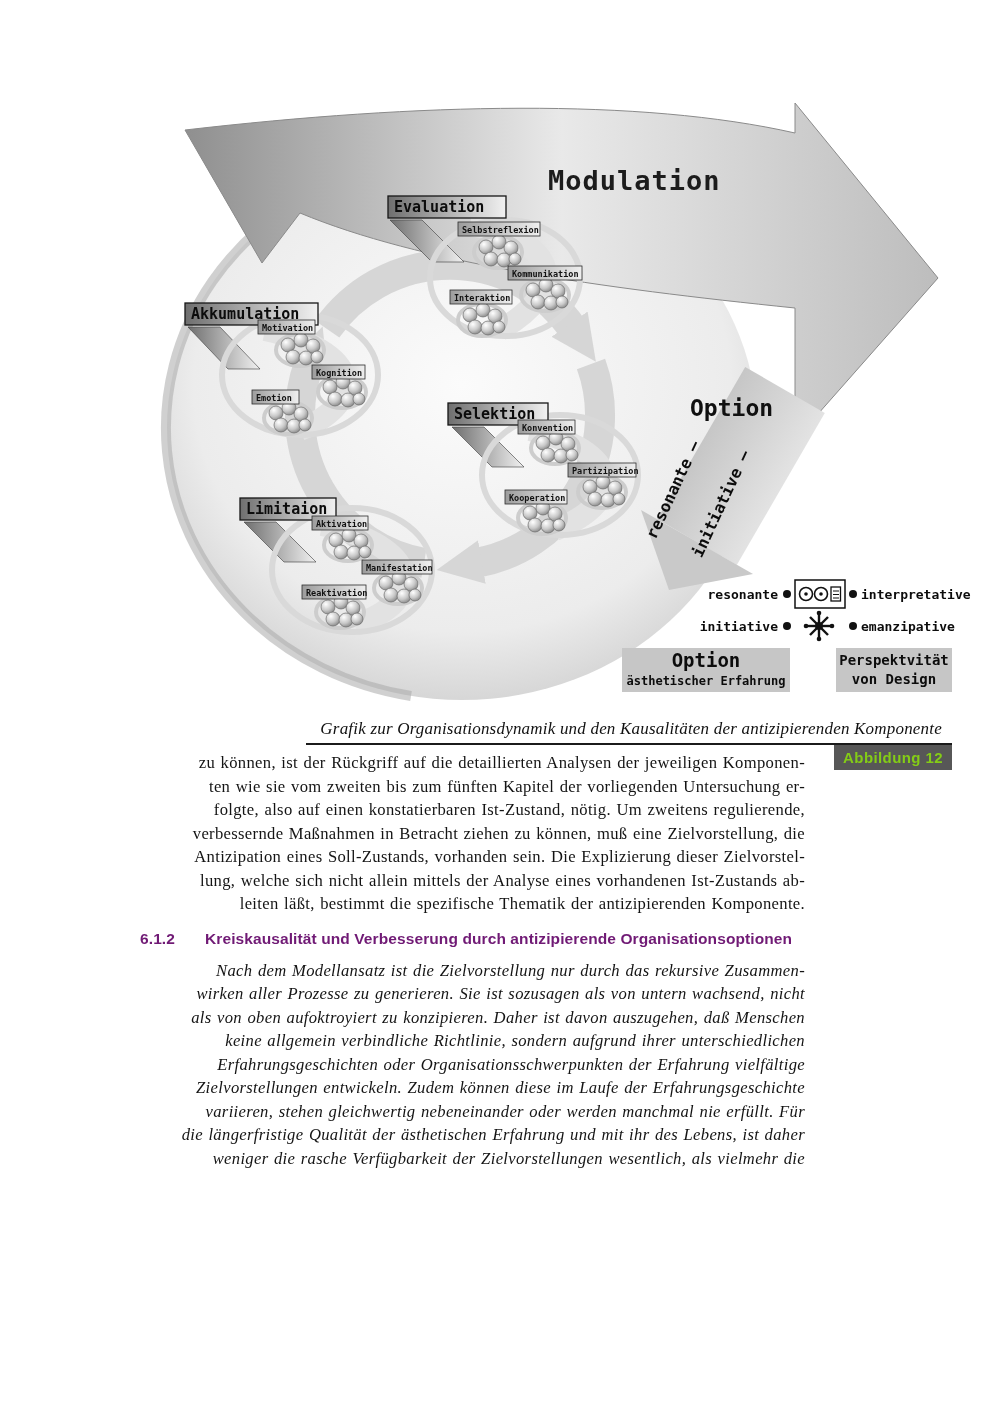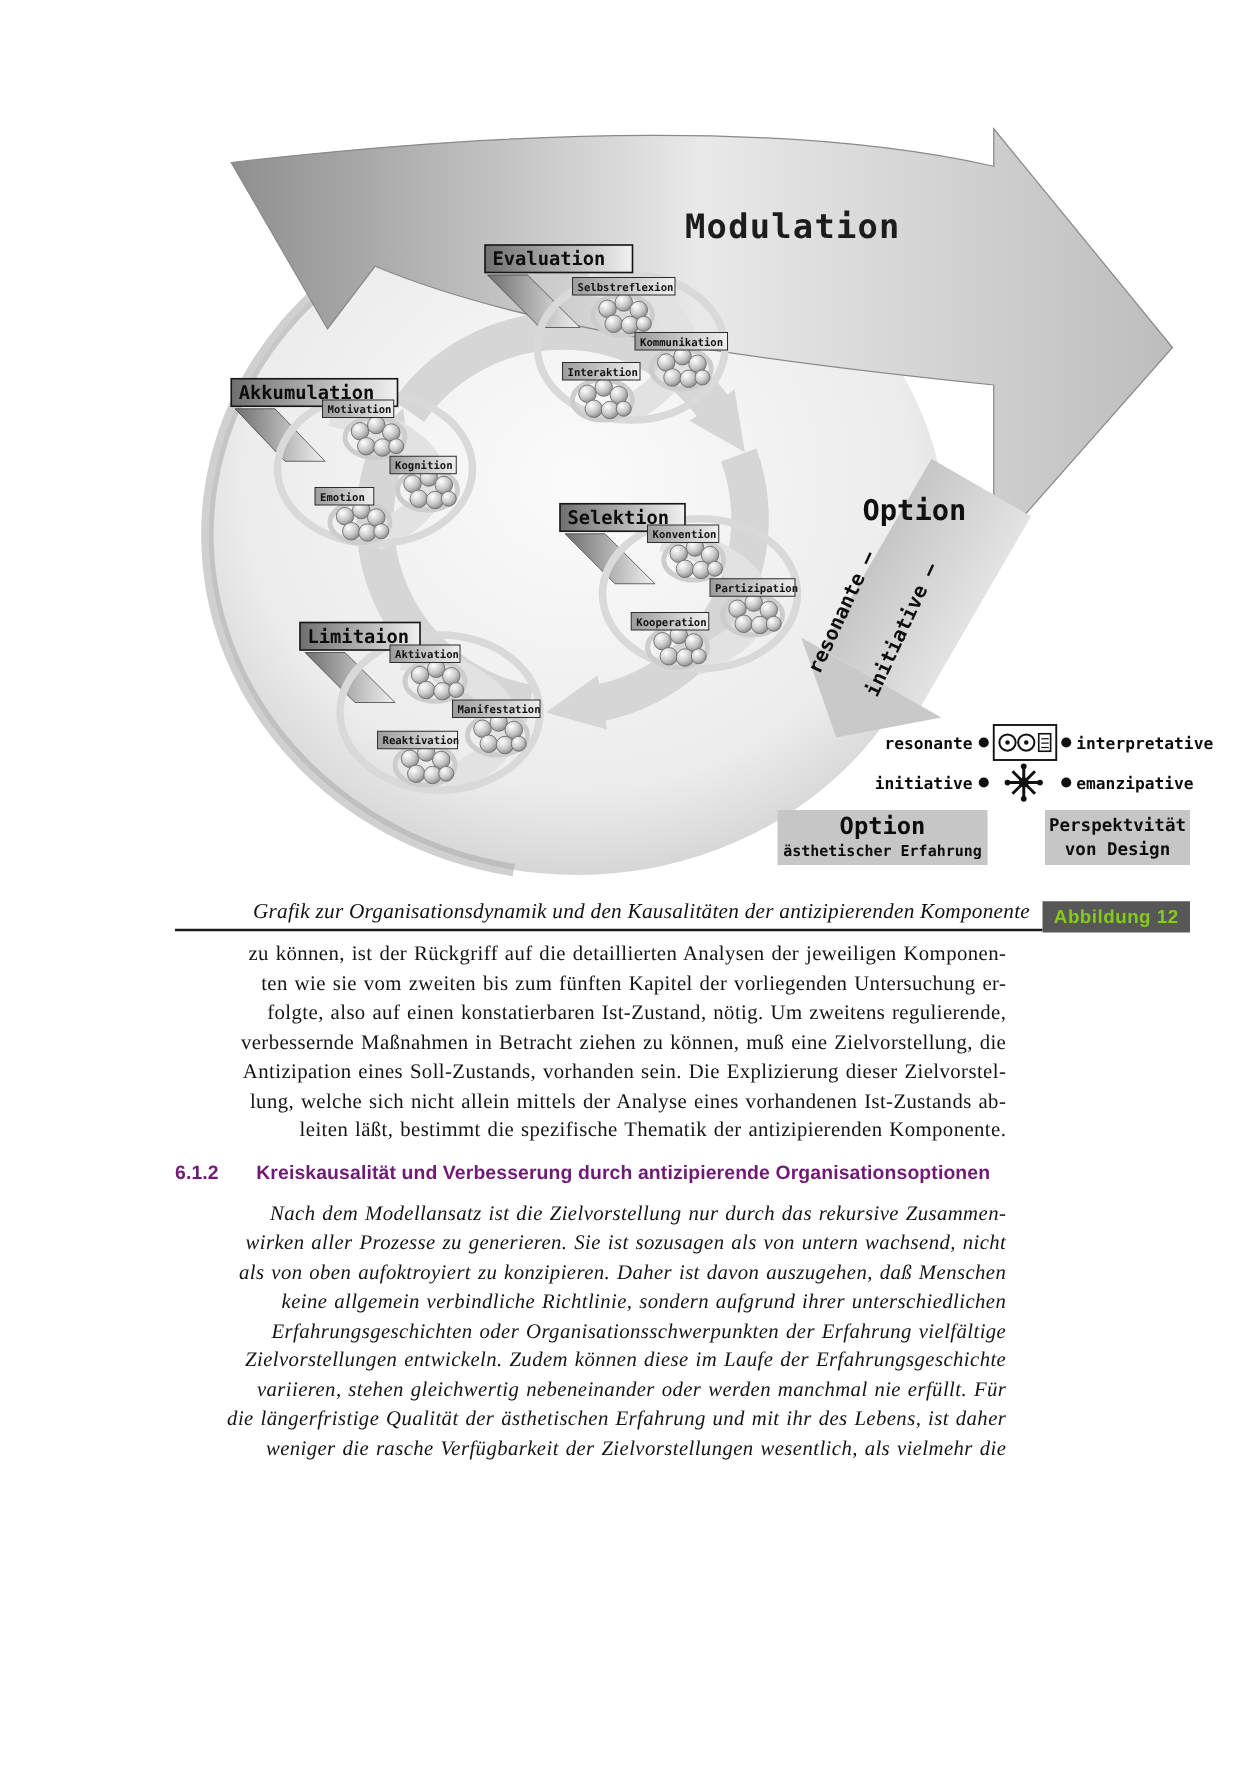--- a/index.html
+++ b/index.html
@@ -11,21 +11,21 @@
   .t-modulation{font:bold 27px "DejaVu Sans Mono", monospace;fill:#1c1c1c;letter-spacing:1px;}
   .t-banner{font:bold 15px "DejaVu Sans Mono", monospace;fill:#0c0c0c;}
   .t-node{font:bold 8.5px "DejaVu Sans Mono", monospace;fill:#111111;}
   .t-option{font:bold 23px "DejaVu Sans Mono", monospace;fill:#101010;}
   .t-side{font:bold 16px "DejaVu Sans Mono", monospace;fill:#0c0c0c;}
   .t-legend{font:bold 13px "DejaVu Sans Mono", monospace;fill:#0c0c0c;}
   .t-bar-big{font:bold 19px "DejaVu Sans Mono", monospace;fill:#0c0c0c;}
   .t-bar-small{font:bold 12px "DejaVu Sans Mono", monospace;fill:#0c0c0c;}
 
   
-  .caption-row{position:absolute;left:140px;right:48px;top:719px;display:flex;align-items:flex-end;}
+  .caption-row{position:absolute;left:140px;right:48px;top:719px;display:flex;align-items:flex-end;flex-direction:column;}
   .caption-line{flex:1;border-bottom:2.5px solid #1b1b1b;padding:0 10px 4px 14px;}
   .caption-text{font:italic 17px "Liberation Serif", serif;color:#111;letter-spacing:.2px;}
   .caption-badge{width:118px;height:25px;background:#575757;color:#84cc16;
     font:bold 15px "Liberation Sans", sans-serif;display:flex;align-items:center;justify-content:center;
     letter-spacing:.4px;margin-bottom:-1px;}
 
   
   .body-block{position:absolute;left:140px;top:751px;width:665px;}
   .para{font-size:16.6px;line-height:23.5px;letter-spacing:.02em;word-spacing:.06em;
         white-space:pre-line;margin:0;color:#141414;}

